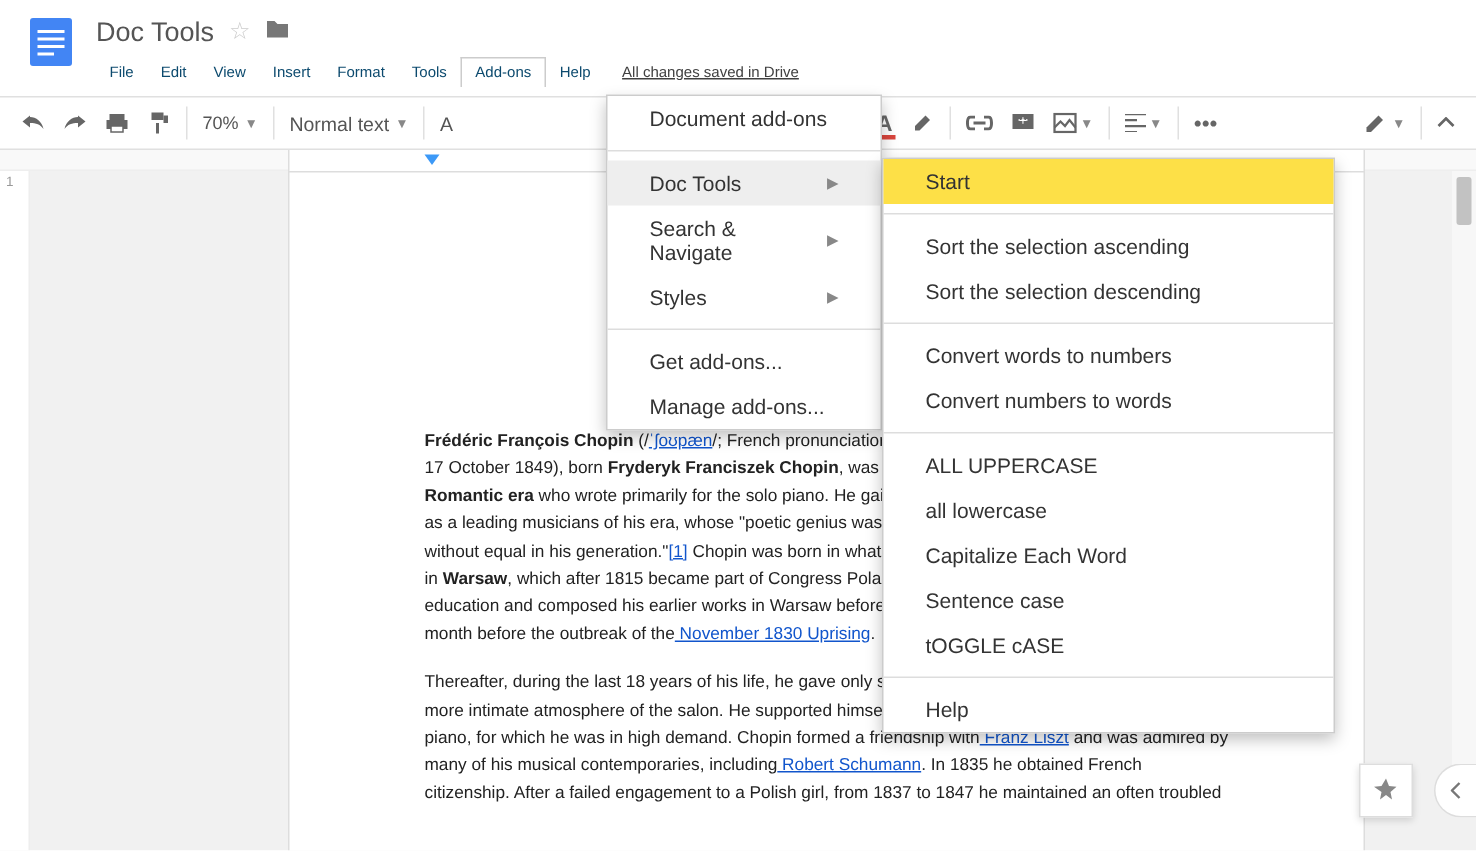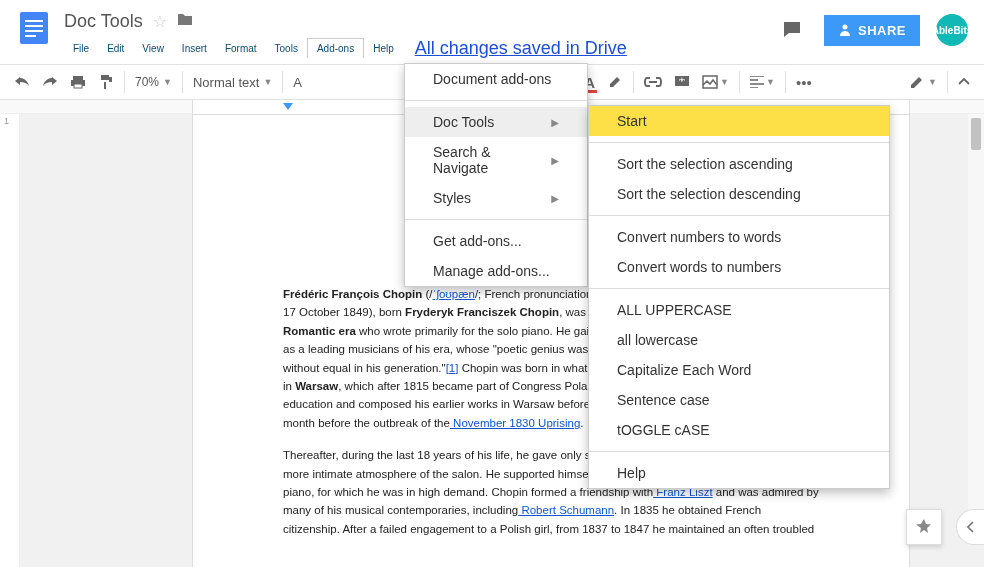--- a/index.html
+++ b/index.html
@@ -9,21 +9,21 @@
 .logo { width: 40px; height: 40px; margin: 2px 8px 0 8px; }
 .logo svg { width: 36px; height: 36px; }
 .titlebar { flex: 1; }
 .titlebar-top { display: flex; align-items: center; height: 26px; }
 .doc-title { font-size: 18px; color: #555; margin-right: 10px; }
 .star-icon { color: #ccc; font-size: 16px; margin-right: 10px; cursor: pointer; }
 .folder-icon { color: #888; font-size: 16px; cursor: pointer; }
 .menubar { display: flex; height: 28px; align-items: center; }
 .menu-item { font-size: 10px; color: #0c4a6e; padding: 4px 9px; cursor: pointer; }
 .menu-item.active { background: #fff; border: 1px solid #ccc; border-bottom: none; }
-.save-status { font-size: 18px; color: #1d4ed8; text-decoration: underline; margin-left: 12px; cursor: pointer; }
+.save-status { font-size: 10px; color: #404040; text-decoration: underline; margin-left: 12px; cursor: pointer; }
 .header-right { display: flex; align-items: center; gap: 16px; padding-right: 16px; padding-top: 6px; }
 .comments-btn { width: 32px; height: 32px; display:flex; align-items:center; justify-content:center; color:#666; cursor:pointer; }
 .share-btn { background: #3c99f7; color: #fff; font-size: 13px; font-weight: bold; padding: 8px 14px; border: none; cursor: pointer; display:flex; align-items:center; gap:6px; letter-spacing: 0.5px; }
 .avatar { width: 32px; height: 32px; border-radius: 50%; background: #12b8b6; color:#fff; font-size:10px; font-weight:bold; display:flex; align-items:center; justify-content:center; }
 
 .toolbar { height: 36px; border-top: 1px solid #e0e0e0; border-bottom: 1px solid #e0e0e0; display: flex; align-items: center; padding: 0 8px; }
 .tb-btn { padding: 4px 6px; color: #666; font-size: 15px; cursor: pointer; display:flex; align-items:center; }
 .tb-sep { width: 1px; height: 22px; background: #e0e0e0; margin: 0 4px; }
 .tb-zoom { font-size: 12px; color: #555; padding: 4px 6px; display:flex; align-items:center; gap:4px;justify-content:space-between; }
 .tb-style { font-size: 13px; color: #555; padding: 4px 6px; display:flex; align-items:center; gap:4px; }
@@ -90,35 +90,20 @@
       <span class="menu-item">Edit</span>
       <span class="menu-item">View</span>
       <span class="menu-item">Insert</span>
       <span class="menu-item">Format</span>
       <span class="menu-item">Tools</span>
       <span class="menu-item active">Add-ons</span>
       <span class="menu-item">Help</span>
       <span class="save-status">All changes saved in Drive</span>
     </div>
   </div>
-  <div class="header-right">
-    <div class="comments-btn">
-      <svg width="22" height="22" viewBox="0 0 22 22">
-          <path d="M3 3h16v11H8l-5 4z" fill="#666"></path>
-        </svg>
-    </div>
-    <button class="share-btn">
-      <svg width="14" height="14" viewBox="0 0 14 14">
-          <circle cx="7" cy="4" r="2.5" fill="#fff"></circle>
-          <path d="M2 13c0-2.8 2.2-5 5-5s5 2.2 5 5" fill="#fff"></path>
-        </svg>
-      <span>SHARE</span>
-    </button>
-    <div class="avatar">AbleBits</div>
-  </div>
 </div>
 
 <div class="toolbar">
   <span class="tb-btn">
       <svg width="16" height="14" viewBox="0 0 16 14">
         <path d="M6 2L1 6l5 4V7c4 0 7 1 9 4-1-5-5-8-9-8z" fill="#666"></path>
       </svg>
     </span>
   <span class="tb-btn">
       <svg width="16" height="14" viewBox="0 0 16 14">
@@ -258,24 +243,24 @@
     </div>
   <div class="dd-sep"></div>
   <div class="dd-item">
       <span>Sort the selection ascending</span>
     </div>
   <div class="dd-item">
       <span>Sort the selection descending</span>
     </div>
   <div class="dd-sep"></div>
   <div class="dd-item">
+      <span>Convert words to numbers</span>
+    </div>
+  <div class="dd-item">
       <span>Convert numbers to words</span>
-    </div>
-  <div class="dd-item">
-      <span>Convert words to numbers</span>
     </div>
   <div class="dd-sep"></div>
   <div class="dd-item">
       <span>ALL UPPERCASE</span>
     </div>
   <div class="dd-item">
       <span>all lowercase</span>
     </div>
   <div class="dd-item">
       <span>Capitalize Each Word</span>

